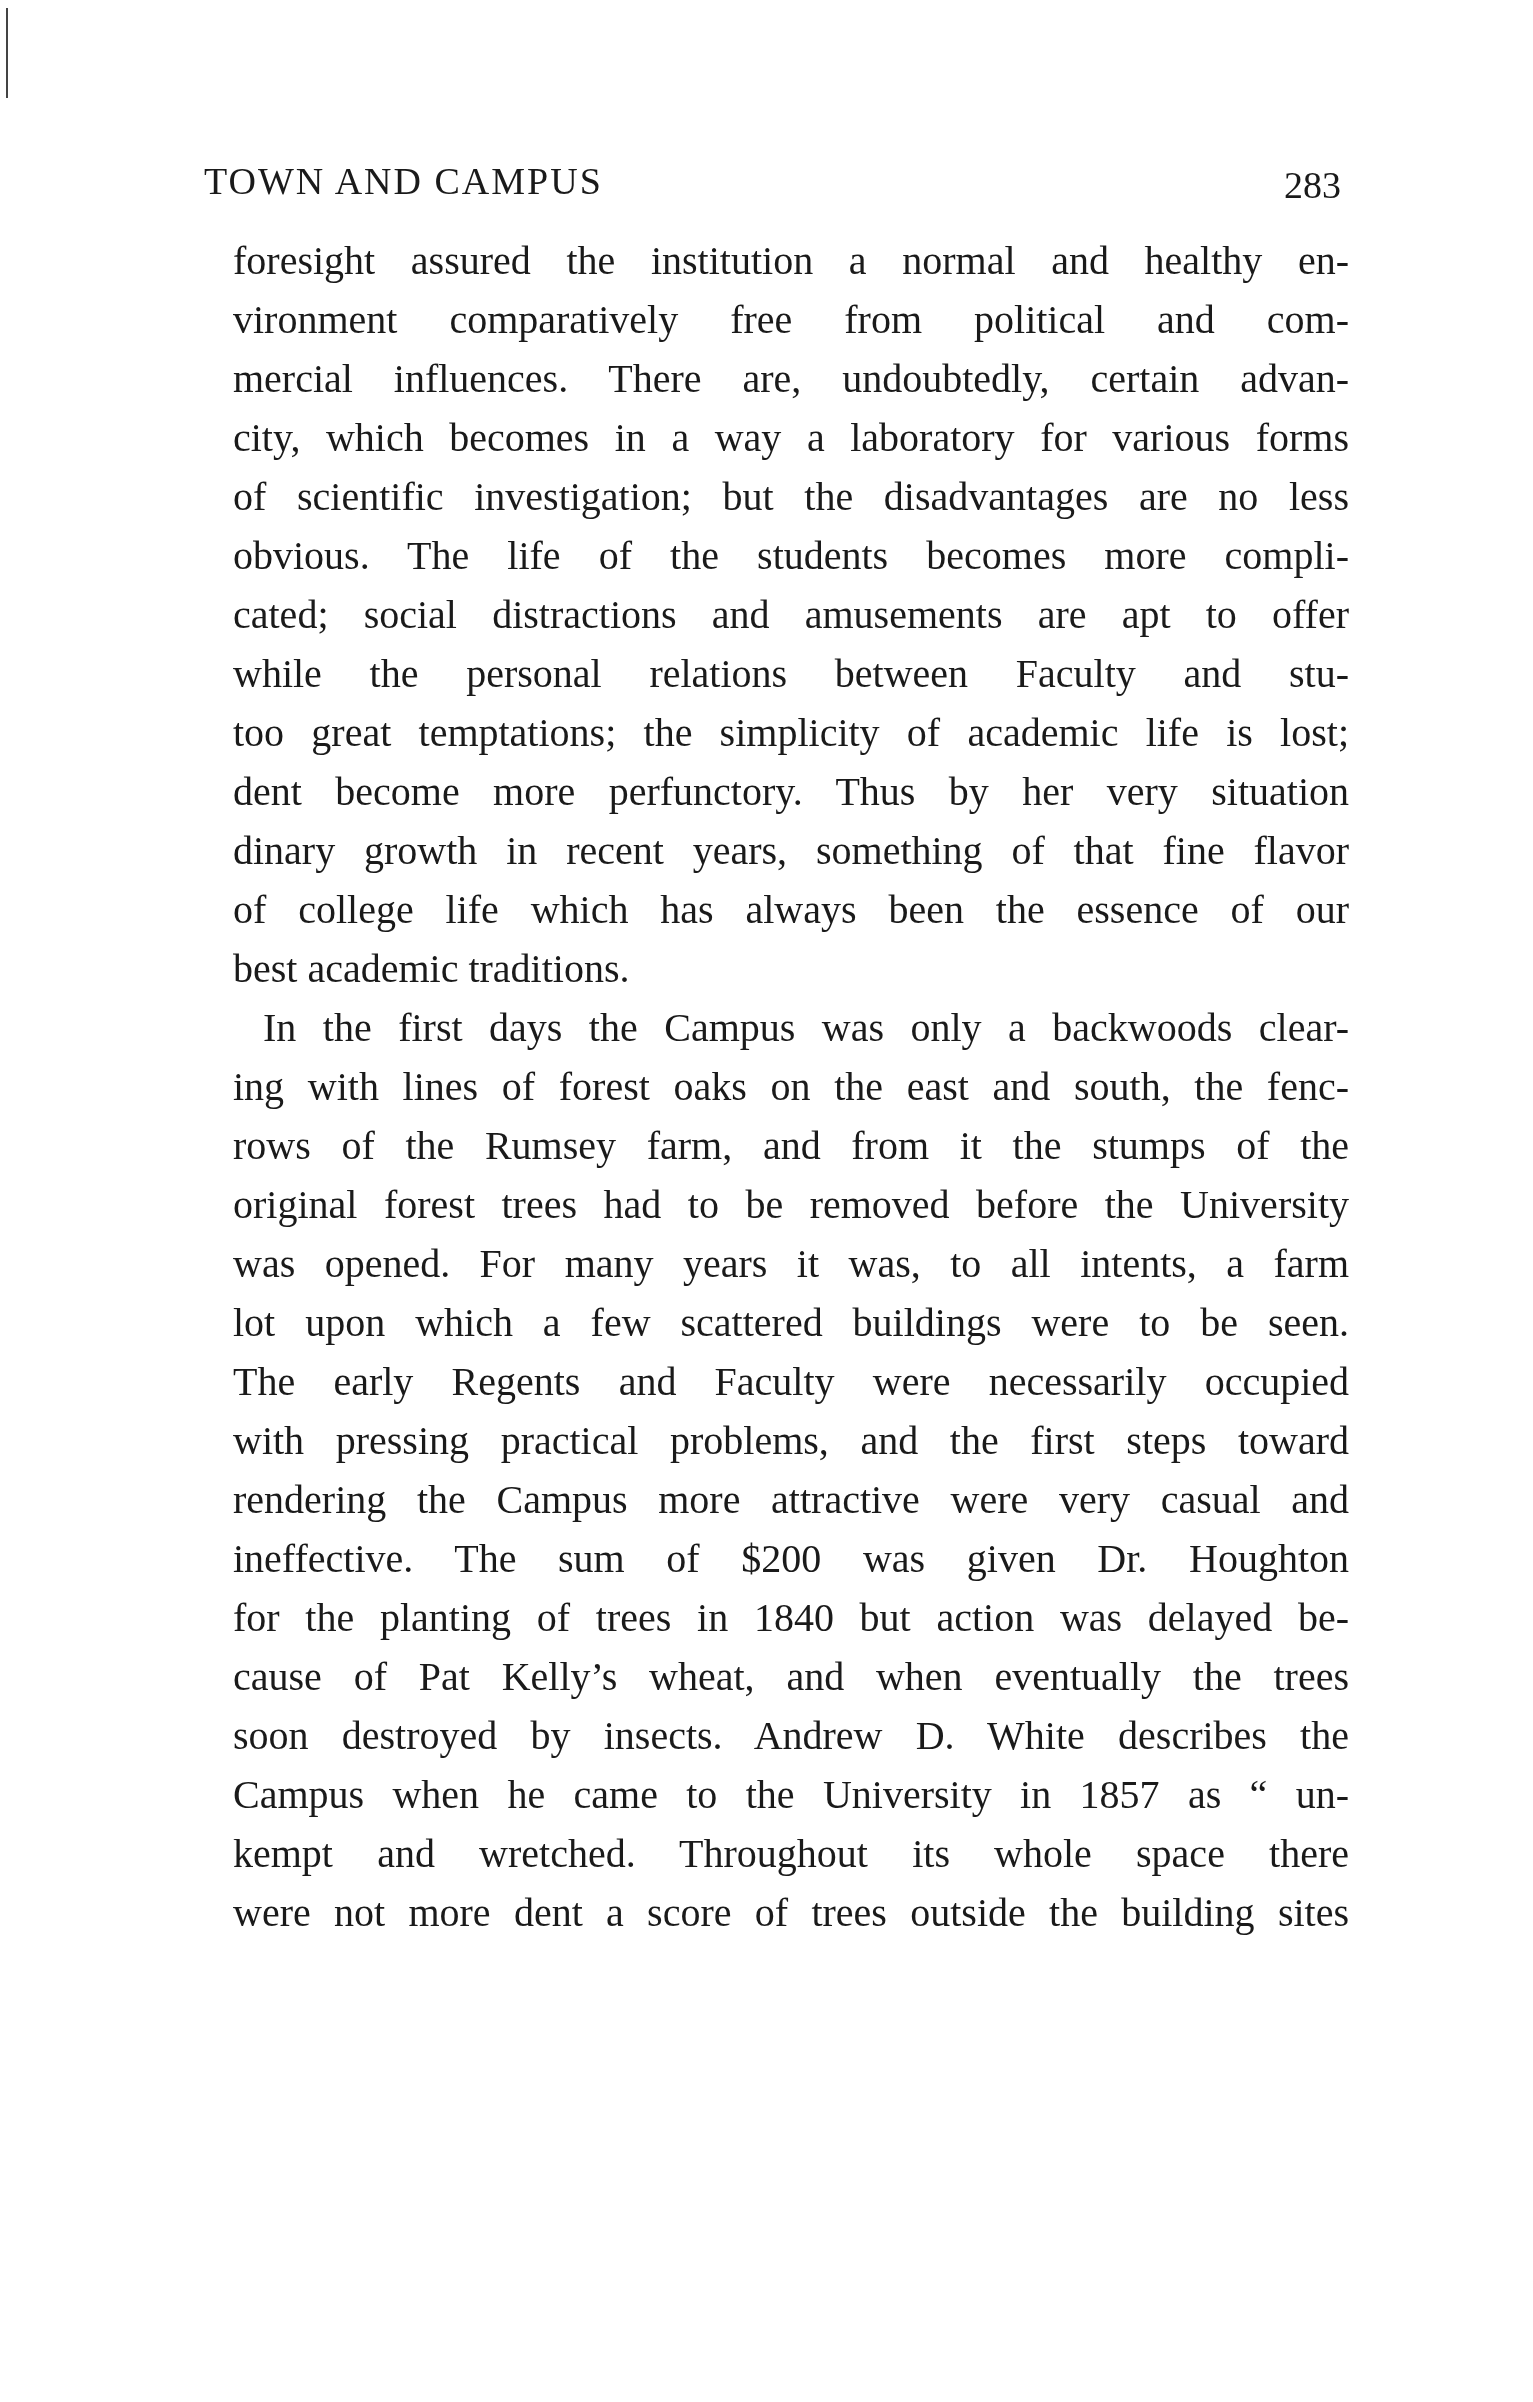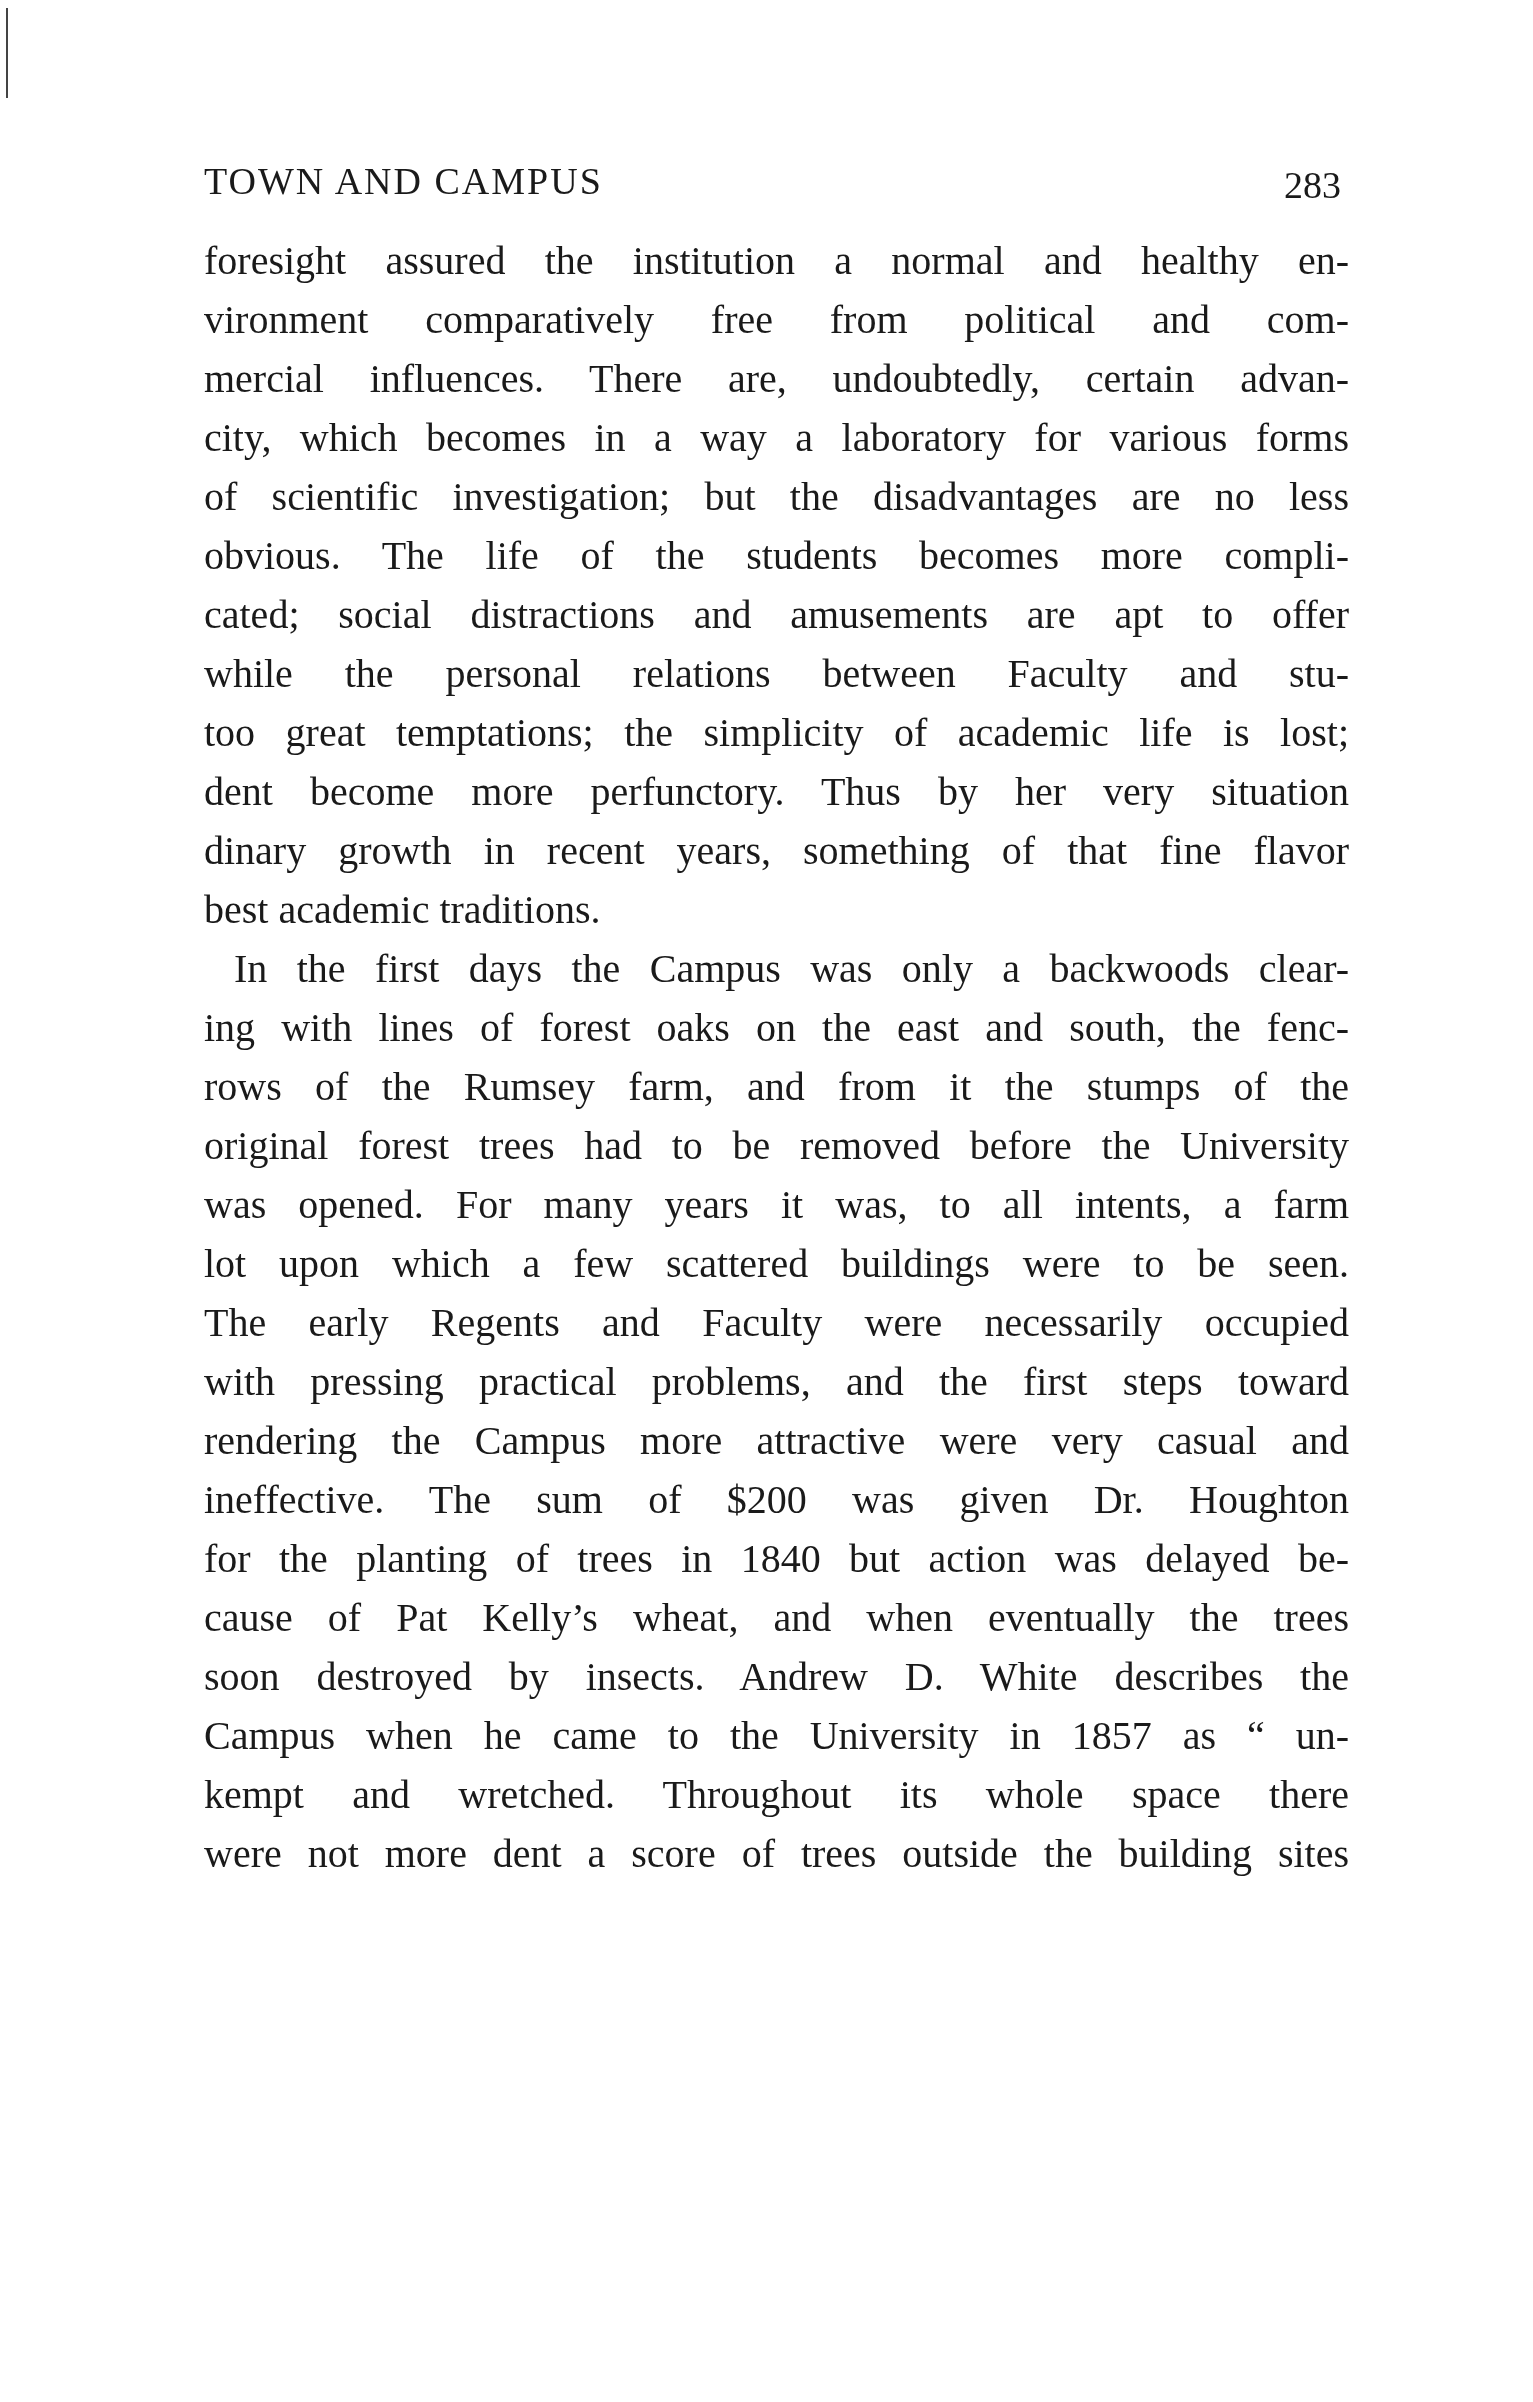--- a/index.html
+++ b/index.html
@@ -51,20 +51,21 @@
       width: 1145px;
     }
     .line {
       display: block;
       font-size: 40px;
       line-height: 59px;
       height: 59px;
       white-space: nowrap;
       text-align: justify;
       text-align-last: justify;
+      margin-left: 29px;
     }
     .line.last {
       text-align-last: left;
     }
   </style>
 </head>
 <body>
 
 <div class="scan-mark"></div>
 
@@ -78,20 +79,21 @@
   <span class="line">vironment comparatively free from political and com-</span>
   <span class="line">mercial influences.  There are, undoubtedly, certain advan-</span>
   <span class="line">city, which becomes in a way a laboratory for various forms</span>
   <span class="line">of scientific investigation; but the disadvantages are no less</span>
   <span class="line">obvious.  The life of the students becomes more compli-</span>
   <span class="line">cated; social distractions and amusements are apt to offer</span>
   <span class="line">while the personal relations between Faculty and stu-</span>
   <span class="line">too great temptations; the simplicity of academic life is lost;</span>
   <span class="line">dent become more perfunctory.  Thus by her very situation</span>
   <span class="line">dinary growth in recent years, something of that fine flavor</span>
+  <span class="line">of college life which has always been the essence of our</span>
   <span class="line last">best academic traditions.</span>
   <span class="line indent-line" style="padding-left:30px;box-sizing:border-box;">In the first days the Campus was only a backwoods clear-</span>
   <span class="line">ing with lines of forest oaks on the east and south, the fenc-</span>
   <span class="line">rows of the Rumsey farm, and from it the stumps of the</span>
   <span class="line">original forest trees had to be removed before the University</span>
   <span class="line">was opened.  For many years it was, to all intents, a farm</span>
   <span class="line">lot upon which a few scattered buildings were to be seen.</span>
   <span class="line">The early Regents and Faculty were necessarily occupied</span>
   <span class="line">with pressing practical problems, and the first steps toward</span>
   <span class="line">rendering the Campus more attractive were very casual and</span>

